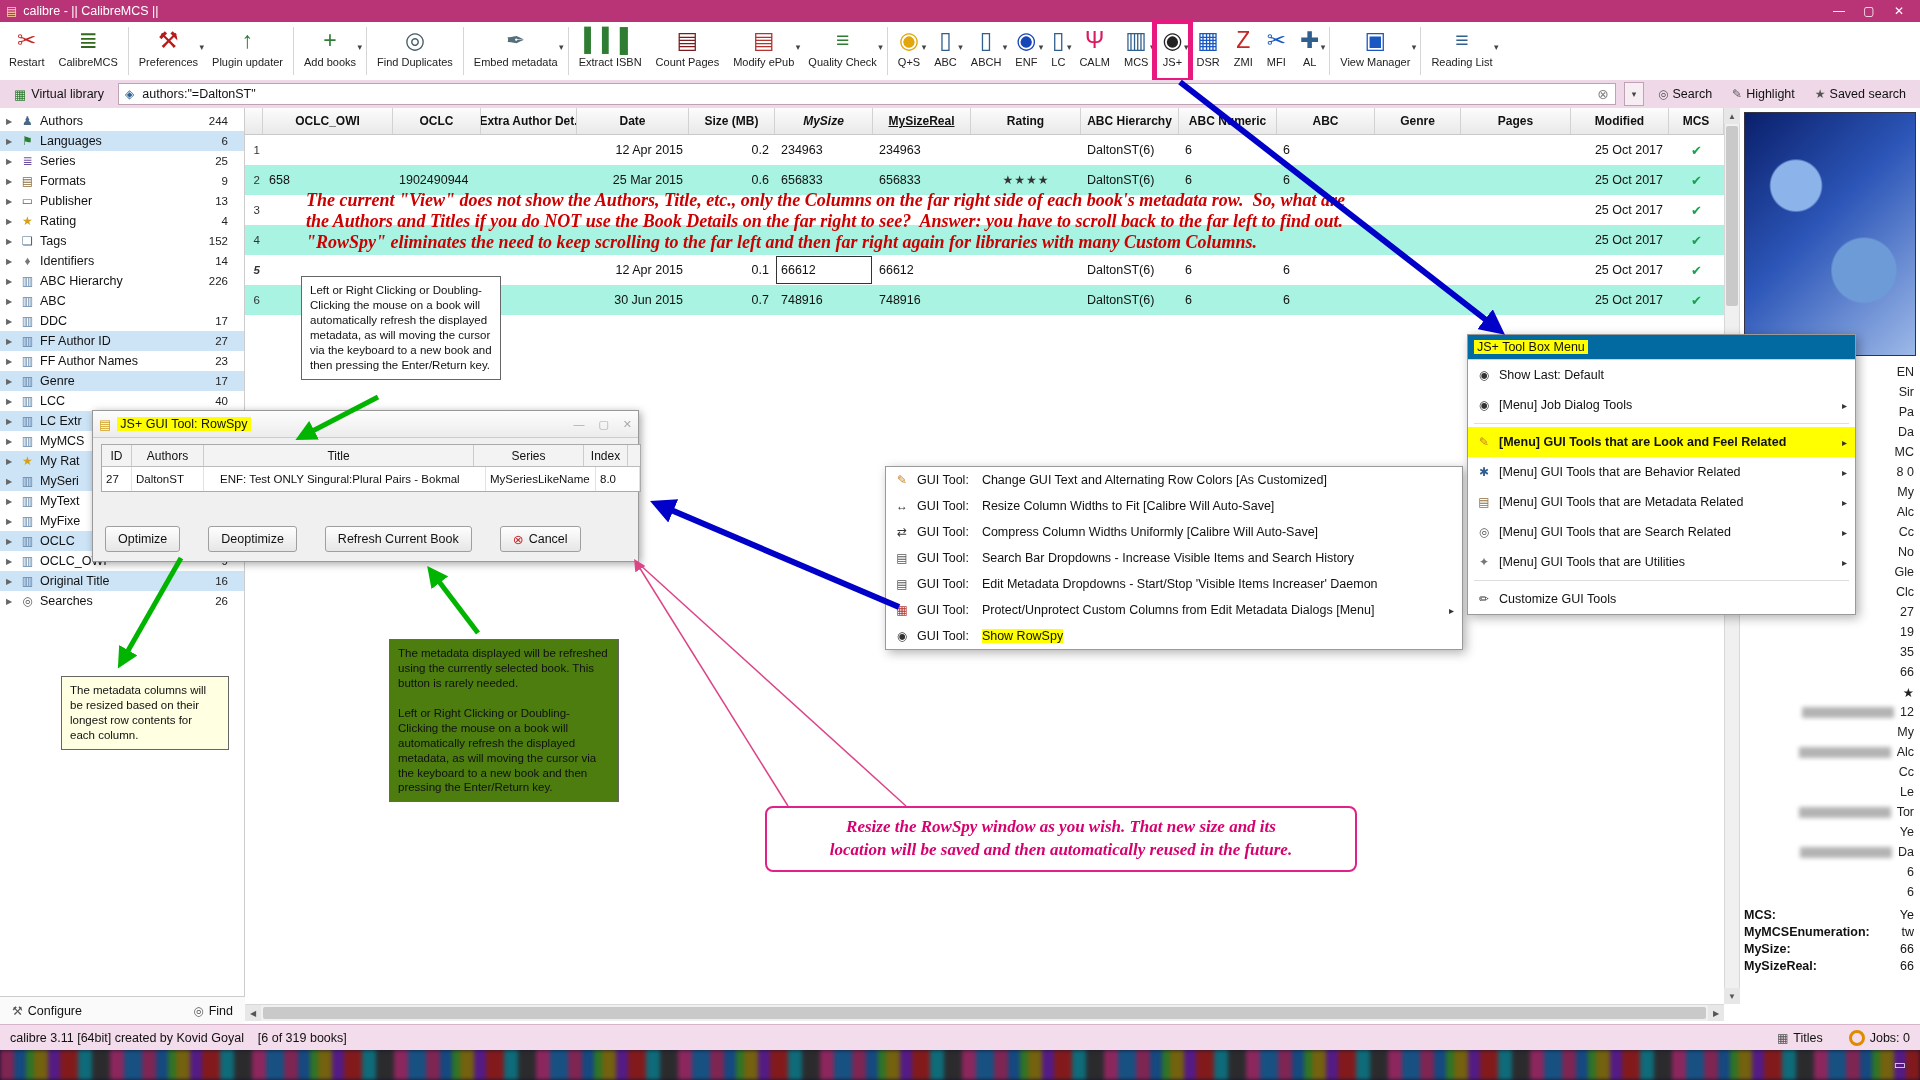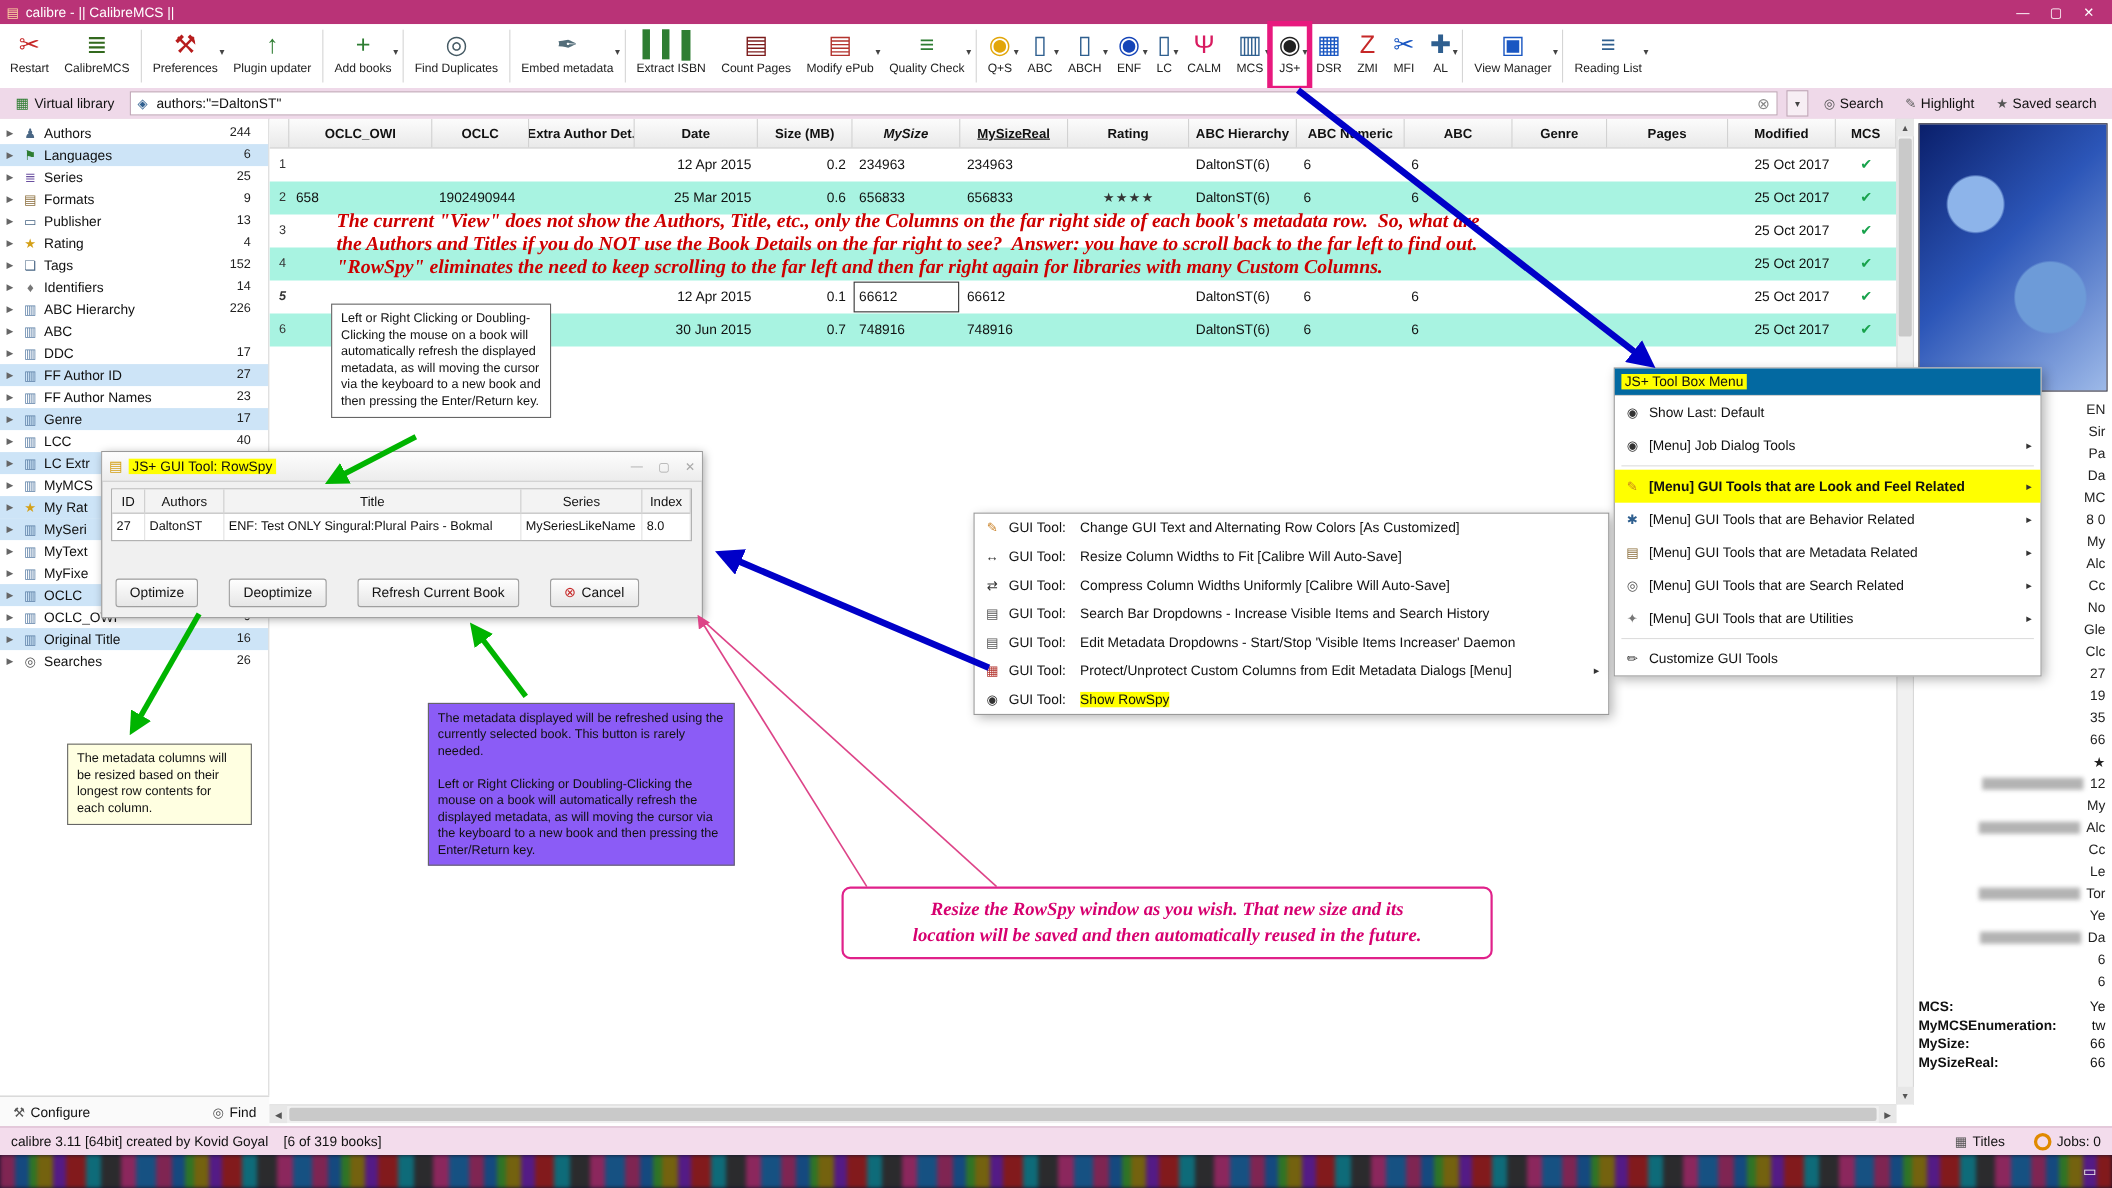--- a/index.html
+++ b/index.html
@@ -89,21 +89,21 @@
   .dl-field .lbl{font-weight:bold;}
   .dl-field .val{margin-left:auto;}
 
   
   .rednote{position:absolute;left:306px;top:190px;z-index:6;color:#cc0000;
            font-family:"Liberation Serif","DejaVu Serif",serif;font-weight:bold;font-style:italic;
            font-size:18px;line-height:1.16;}
   .tooltip{position:absolute;border:1px solid #666;padding:6px 8px;font-size:11.5px;line-height:1.3;z-index:25;box-sizing:border-box;}
   .tt-white{left:301px;top:276px;width:200px;background:#fff;}
   .tt-resize{left:61px;top:676px;width:168px;background:#ffffe1;}
-  .tt-refresh{left:389px;top:639px;width:279px;background:#8b5cf6;white-space:pre-line;}
+  .tt-refresh{left:389px;top:639px;width:230px;background:#4d7c0f;white-space:pre-line;}
   .pinknote{position:absolute;left:765px;top:806px;width:592px;z-index:15;background:#fff;border:2px solid #e0218a;border-radius:8px;
             padding:8px 10px;text-align:center;color:#d6006f;box-sizing:border-box;
             font-family:"Liberation Serif","DejaVu Serif",serif;font-weight:bold;font-style:italic;font-size:17px;line-height:1.35;}
 
   
   .rowspy{position:absolute;left:92px;top:410px;width:545px;height:150px;background:#f0f0f0;border:1px solid #999;
           box-shadow:2px 2px 8px rgba(0,0,0,.35);z-index:22;}
   .rs-title{height:26px;background:linear-gradient(#fdfdfd,#ececec);display:flex;align-items:center;gap:6px;padding:0 6px;border-bottom:1px solid #ccc;}
   .rs-title-icon{color:#d4a017;font-size:13px;}
   .rs-title-text{background:#ffff00;padding:0 3px;font-size:12.5px;}
@@ -757,21 +757,21 @@
         <div class="rs-hrow">
           <div class="rs-hcell" style="width: 30px;">ID</div>
           <div class="rs-hcell" style="width: 72px;">Authors</div>
           <div class="rs-hcell" style="width: 270px;">Title</div>
           <div class="rs-hcell" style="width: 110px;">Series</div>
           <div class="rs-hcell" style="width: 44px;">Index</div>
         </div>
         <div class="rs-drow">
           <div class="rs-dcell" style="width: 30px;">27</div>
           <div class="rs-dcell" style="width: 72px;">DaltonST</div>
-          <div class="rs-dcell" style="width: 270px;">ENF: Test ONLY Singural:Plural Pairs - Bokmal</div>
+          <div class="rs-dcell" style="width: 270px; margin-left: 12px;">ENF: Test ONLY Singural:Plural Pairs - Bokmal</div>
           <div class="rs-dcell" style="width: 110px;">MySeriesLikeName</div>
           <div class="rs-dcell" style="width: 44px;">8.0</div>
         </div>
       </div>
     <div class="rs-buttons" id="rsbuttons">
         <div class="rs-btn">
           <span>Optimize</span>
         </div>
         <div class="rs-btn">
           <span>Deoptimize</span>

